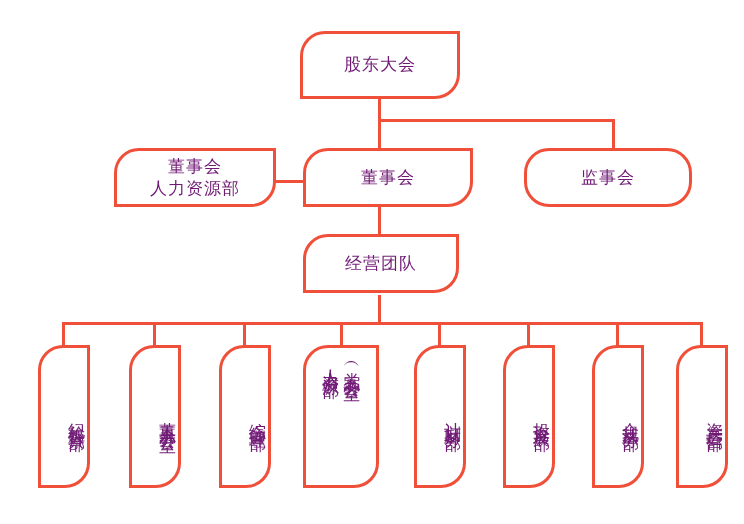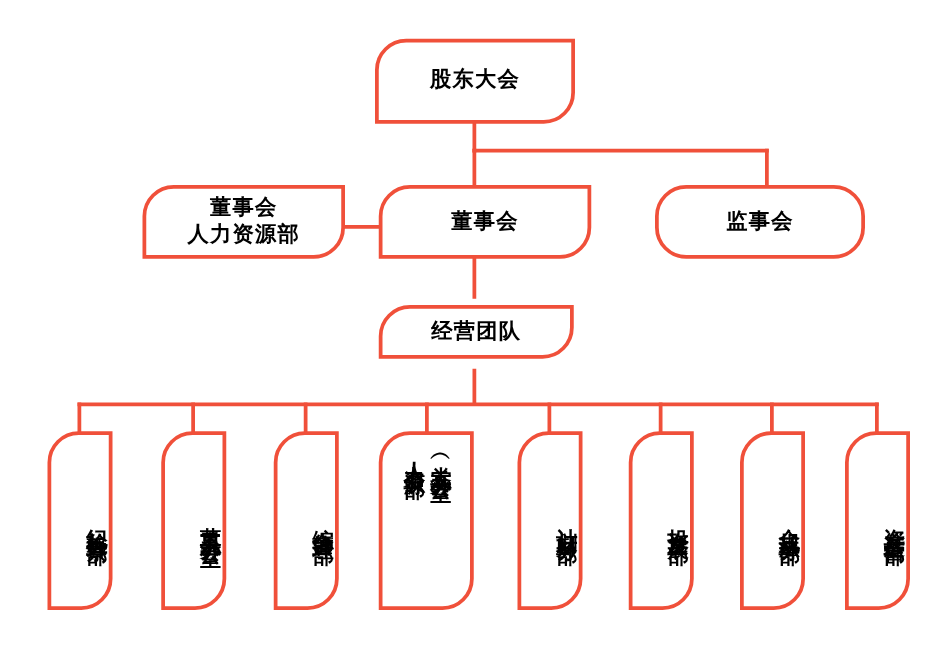--- a/index.html
+++ b/index.html
@@ -26,22 +26,22 @@
   
   .node {
     position: absolute;
     box-sizing: border-box;
     border: 3px solid #F0503A;
     background: #ffffff;
     border-radius: 25px 0 25px 0;
     display: flex;
     align-items: center;
     justify-content: center;
-    color: #000000;
-    font-weight: bold;
+    color: #701a75;
+    font-weight: normal;
     text-align: center;
     line-height: 1.25;
     letter-spacing: 1px;
   }
   .node.horiz {
     font-size: 17px;
   }
   
   .node.vert {
     writing-mode: vertical-rl;
@@ -112,21 +112,21 @@
   </div>
 
   <div class="node horiz" style="left:303px; top:148px; width:170px; height:59px;">
     <span class="label-line">董事会</span>
   </div>
 
   <div class="node horiz" style="left:524px; top:148px; width:168px; height:59px;border-radius:25px;">
     <span class="label-line">监事会</span>
   </div>
 
-  <div class="node horiz" style="left:303px; top:244px; width:156px; height:43px;">
+  <div class="node horiz" style="left:303px; top:234px; width:156px; height:59px;">
     <span class="label-line">经营团队</span>
   </div>
 
   <div class="node vert" style="left:38px; top:345px; width:52px; height:143px;">
     <span class="vtext">纪检督察部</span>
   </div>
 
   <div class="node vert" style="left:129px; top:345px; width:52px; height:143px;">
     <span class="vtext">董事会办公室</span>
   </div>

